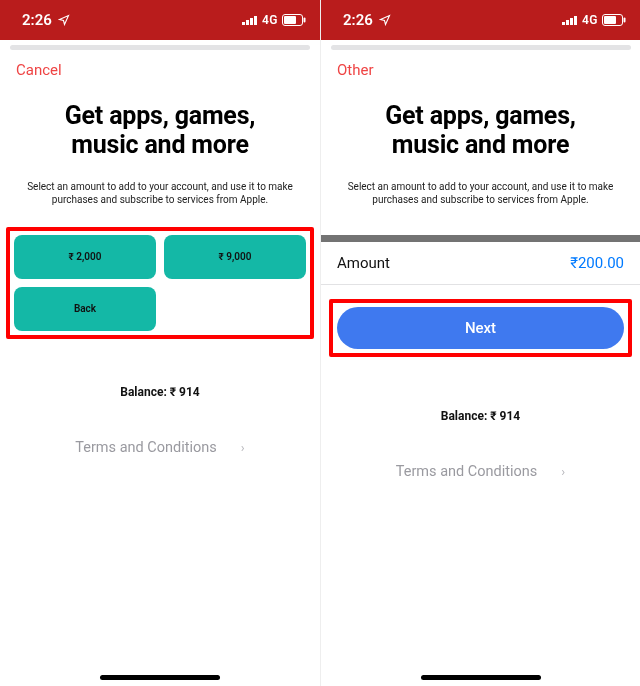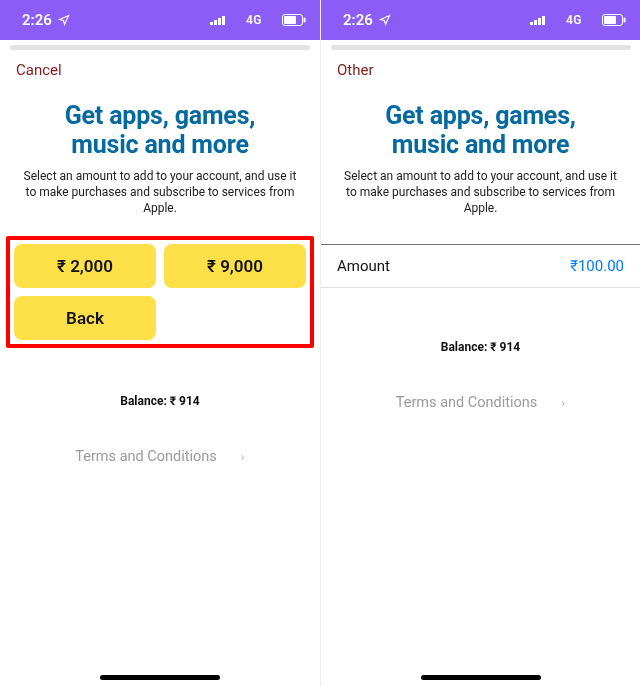--- a/index.html
+++ b/index.html
@@ -20,31 +20,31 @@
     height: 686px;
     position: relative;
     background: #fff;
     overflow: hidden;
   }
   .phone + .phone { border-left: 1px solid #eee; }
 
   
   .statusbar {
     height: 40px;
-    background: #8b5cf6;
+    background: #b91c1c;
     color: #fff;
     display: flex;
     align-items: center;
     justify-content: space-between;
     padding: 0 14px 0 22px;
     font-size: 15px;
     font-weight: 600;
   }
   .sb-left { display: flex; align-items: center; gap: 6px; }
-  .sb-right { display: flex; align-items: center; gap: 20px; text-align: right; }
+  .sb-right { display: flex; align-items: center; gap: 4px; text-align: right; }
   .sb-right .net { font-size: 12px; font-weight: 600; letter-spacing: 0.5px; }
   .sb-icon { display: inline-flex; }
 
   
   .grabber-wrap {
     height: 12px;
     background: #fff;
     display: flex;
     align-items: flex-end;
     justify-content: center;
@@ -58,39 +58,39 @@
   }
 
   
   .nav {
     height: 36px;
     display: flex;
     align-items: center;
     padding: 0 16px;
   }
   .nav-link {
-    color: #7f1d1d;
+    color: #ef4444;
     font-size: 15px;
     font-weight: 400;
   }
 
   .content {
     padding: 14px 16px 0;
     text-align: center;
   }
   .title {
     font-size: 25px;
     font-weight: 700;
-    color: #0369a1;
+    color: #000000;
     line-height: 1.15;
     letter-spacing: -0.2px;
   }
   .subtitle {
-    margin-top: 8px;
-    font-size: 12px;
+    margin-top: 20px;
+    font-size: 10px;
     color: #222;
     line-height: 1.35;
     padding: 0 6px;
   }
 
   
   .hl {
     border: 4px solid #ff0000;
     border-radius: 2px;
   }
@@ -99,35 +99,35 @@
   .amount-block {
     margin: 20px 6px 0;
     padding: 4px;
   }
   .amount-grid {
     display: grid;
     grid-template-columns: 1fr 1fr;
     gap: 8px;
   }
   .amount-btn {
-    background: #fde047;
+    background: #14b8a6;
     border-radius: 8px;
     height: 44px;
     display: flex;
     align-items: center;
     justify-content: center;
-    font-size: 17px;
+    font-size: 10px;
     font-weight: 600;
     color: #111;
   }
 
   
   .amount-row-wrap {
     margin-top: 28px;
-    border-top: 1px solid #737373;
+    border-top: 7px solid #737373;
     border-bottom: 1px solid #e2e2e4;
   }
   .amount-row {
     height: 42px;
     display: flex;
     align-items: center;
     justify-content: space-between;
     padding: 0 16px;
     font-size: 15px;
   }
@@ -295,24 +295,27 @@
       <div class="title">
         <span>Get apps, games,</span><br>
         <span>music and more</span>
       </div>
       <div class="subtitle">Select an amount to add to your account, and use it to make purchases and subscribe to services from Apple.</div>
     </div>
 
     <div class="amount-row-wrap">
       <div class="amount-row">
         <span class="label">Amount</span>
-        <span class="value">₹100.00</span>
-      </div>
-    </div>
-
+        <span class="value">₹200.00</span>
+      </div>
+    </div>
+
+    <div class="next-block hl">
+      <div class="next-btn">Next</div>
+    </div>
 
     <div class="balance b2">Balance: ₹ 914</div>
 
     <div class="terms">
       <span>Terms and Conditions</span>
       <span class="chev">›</span>
     </div>
 
     <div class="home-ind"></div>
   </div>

